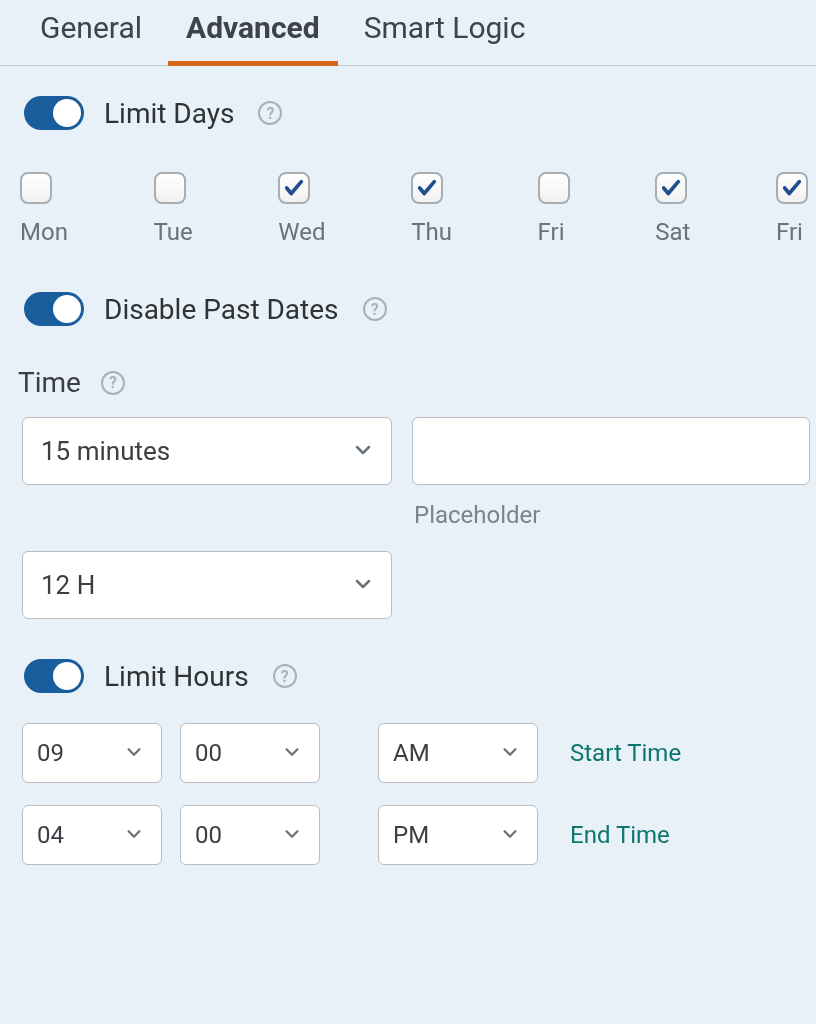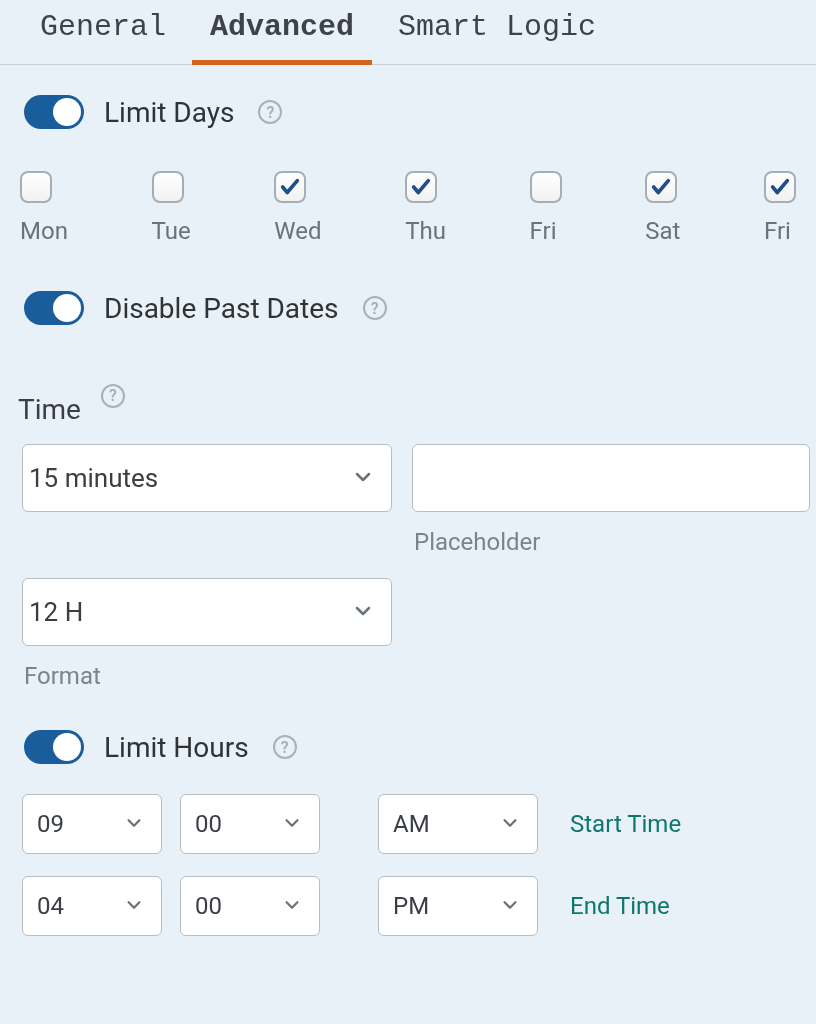--- a/index.html
+++ b/index.html
@@ -20,21 +20,20 @@
     gap: 44px;
     padding: 0 24px 8px 40px;
     border-bottom: 1px solid #c8ced3;
   }
   .tab {
     font-size: 30px;
     color: #3d4348;
     padding: 4px 0 12px 0;
     position: relative;
     cursor: pointer;
-    font-family: Liberation Mono, monospace;
   }
   .tab.active {
     font-weight: 700;
   }
   .tab.active::after {
     content: "";
     position: absolute;
     left: -18px;
     right: -18px;
     bottom: -9px;
@@ -82,21 +81,21 @@
     color: #a9b0b6;
     font-size: 16px;
     font-weight: 600;
     margin-left: 4px;
   }
 
   
   .days {
     display: flex;
     justify-content: space-between;
-    padding: 42px 20px 0 20px;
+    padding: 42px 8px 0 20px;
   }
   .day {
     display: flex;
     flex-direction: column;
     align-items: flex-start;
     gap: 14px;
   }
   .checkbox {
     width: 32px;
     height: 32px;
@@ -117,41 +116,40 @@
   
   .section-heading {
     display: flex;
     align-items: center;
     gap: 16px;
     padding: 40px 24px 0 18px;
   }
   .section-heading .label {
     font-size: 28px;
     color: #3b3f44;
-    margin-top: 28px;
   }
 
   .field-row {
     display: flex;
     gap: 20px;
     padding: 18px 24px 0 22px;
   }
   .field {
     display: flex;
     flex-direction: column;
     gap: 10px;
   }
   .select, .textbox {
     background: #fff;
     border: 1px solid #b7bdc3;
     border-radius: 6px;
     height: 68px;
     display: flex;
     align-items: center;
-    padding: 0 6px;
+    padding: 0 18px;
     font-size: 26px;
     color: #3b3f44;
     position: relative;
     cursor: pointer;
   }
   .select .chev {
     position: absolute;
     right: 18px;
     top: 50%;
     transform: translateY(-50%);
@@ -278,21 +276,20 @@
 <div class="field-row" style="padding-top:22px;">
   <div class="field">
     <div class="select wide1">
       <span>12 H</span>
       <span class="chev">
         <svg width="20" height="20" viewBox="0 0 20 20">
             <path d="M4 7l6 6 6-6" fill="none" stroke="#6a727a" stroke-width="2.5" stroke-linecap="round" stroke-linejoin="round"></path>
           </svg>
       </span>
     </div>
-    <div class="sublabel">Format</div>
   </div>
 </div>
 
 <div class="toggle-row" style="padding-top:40px;">
   <div class="toggle">
       <div class="knob"></div>
     </div>
   <div class="toggle-label">Limit Hours</div>
   <div class="help">?</div>
 </div>

